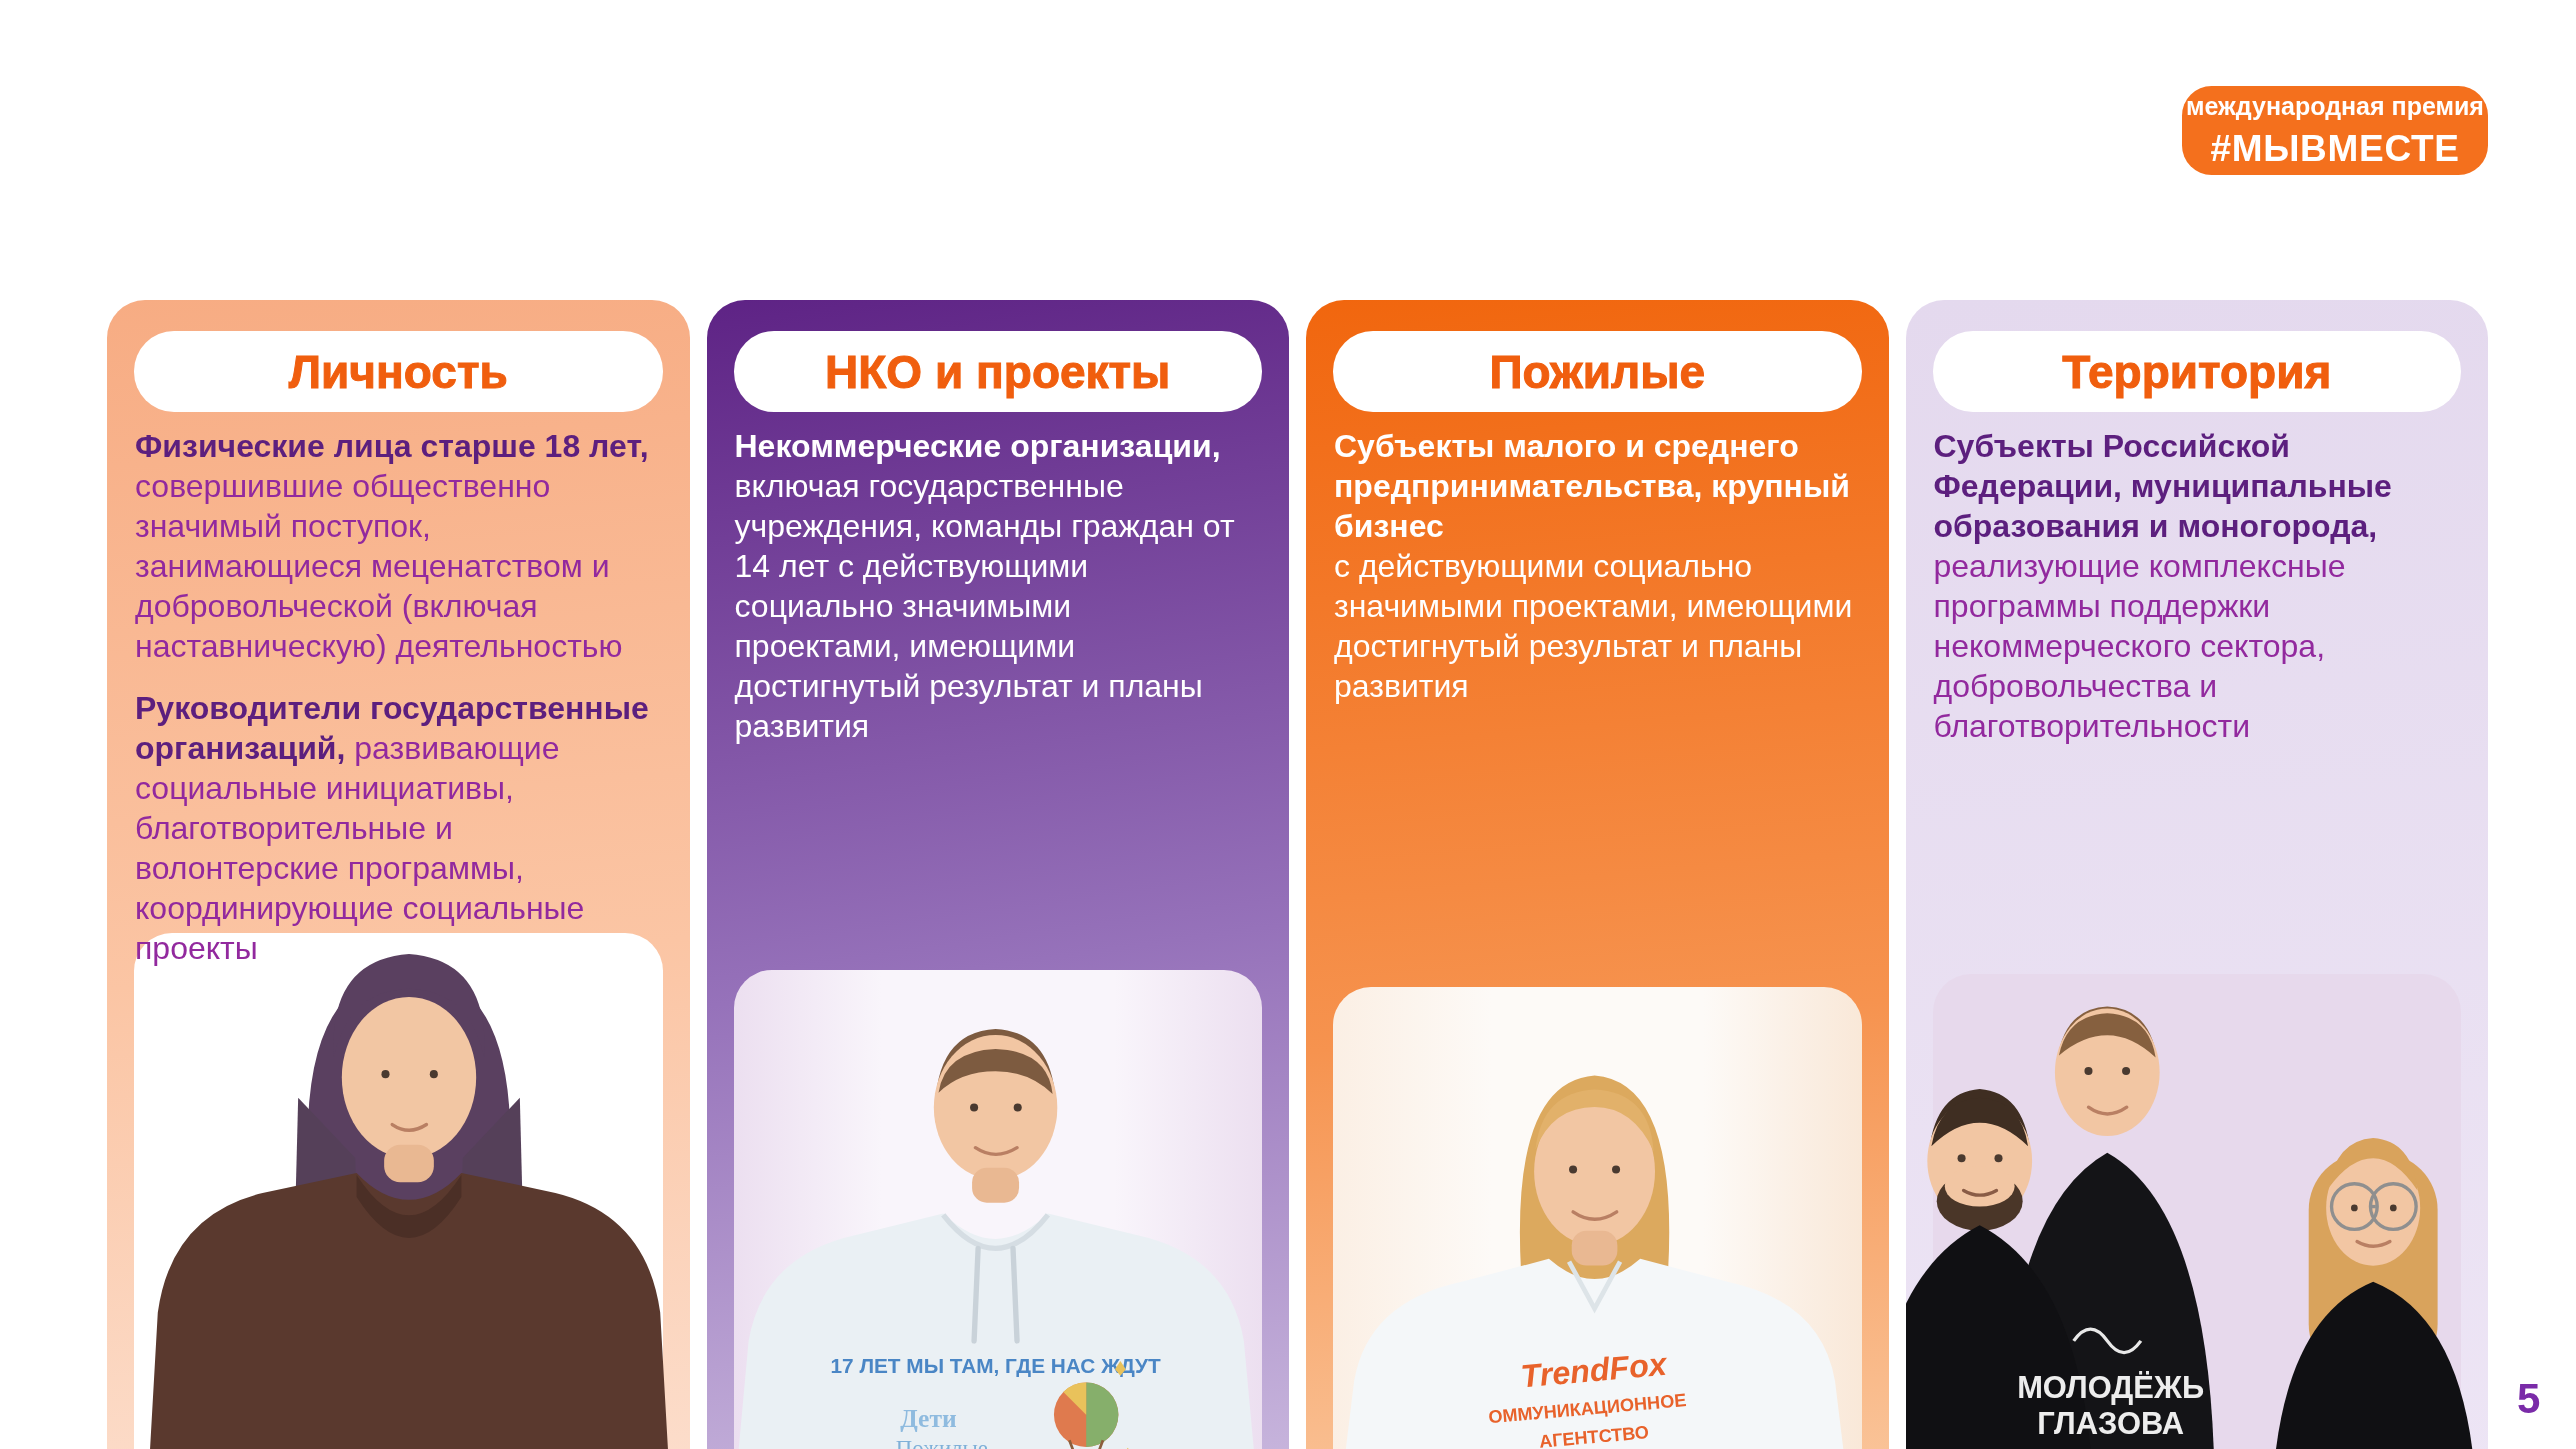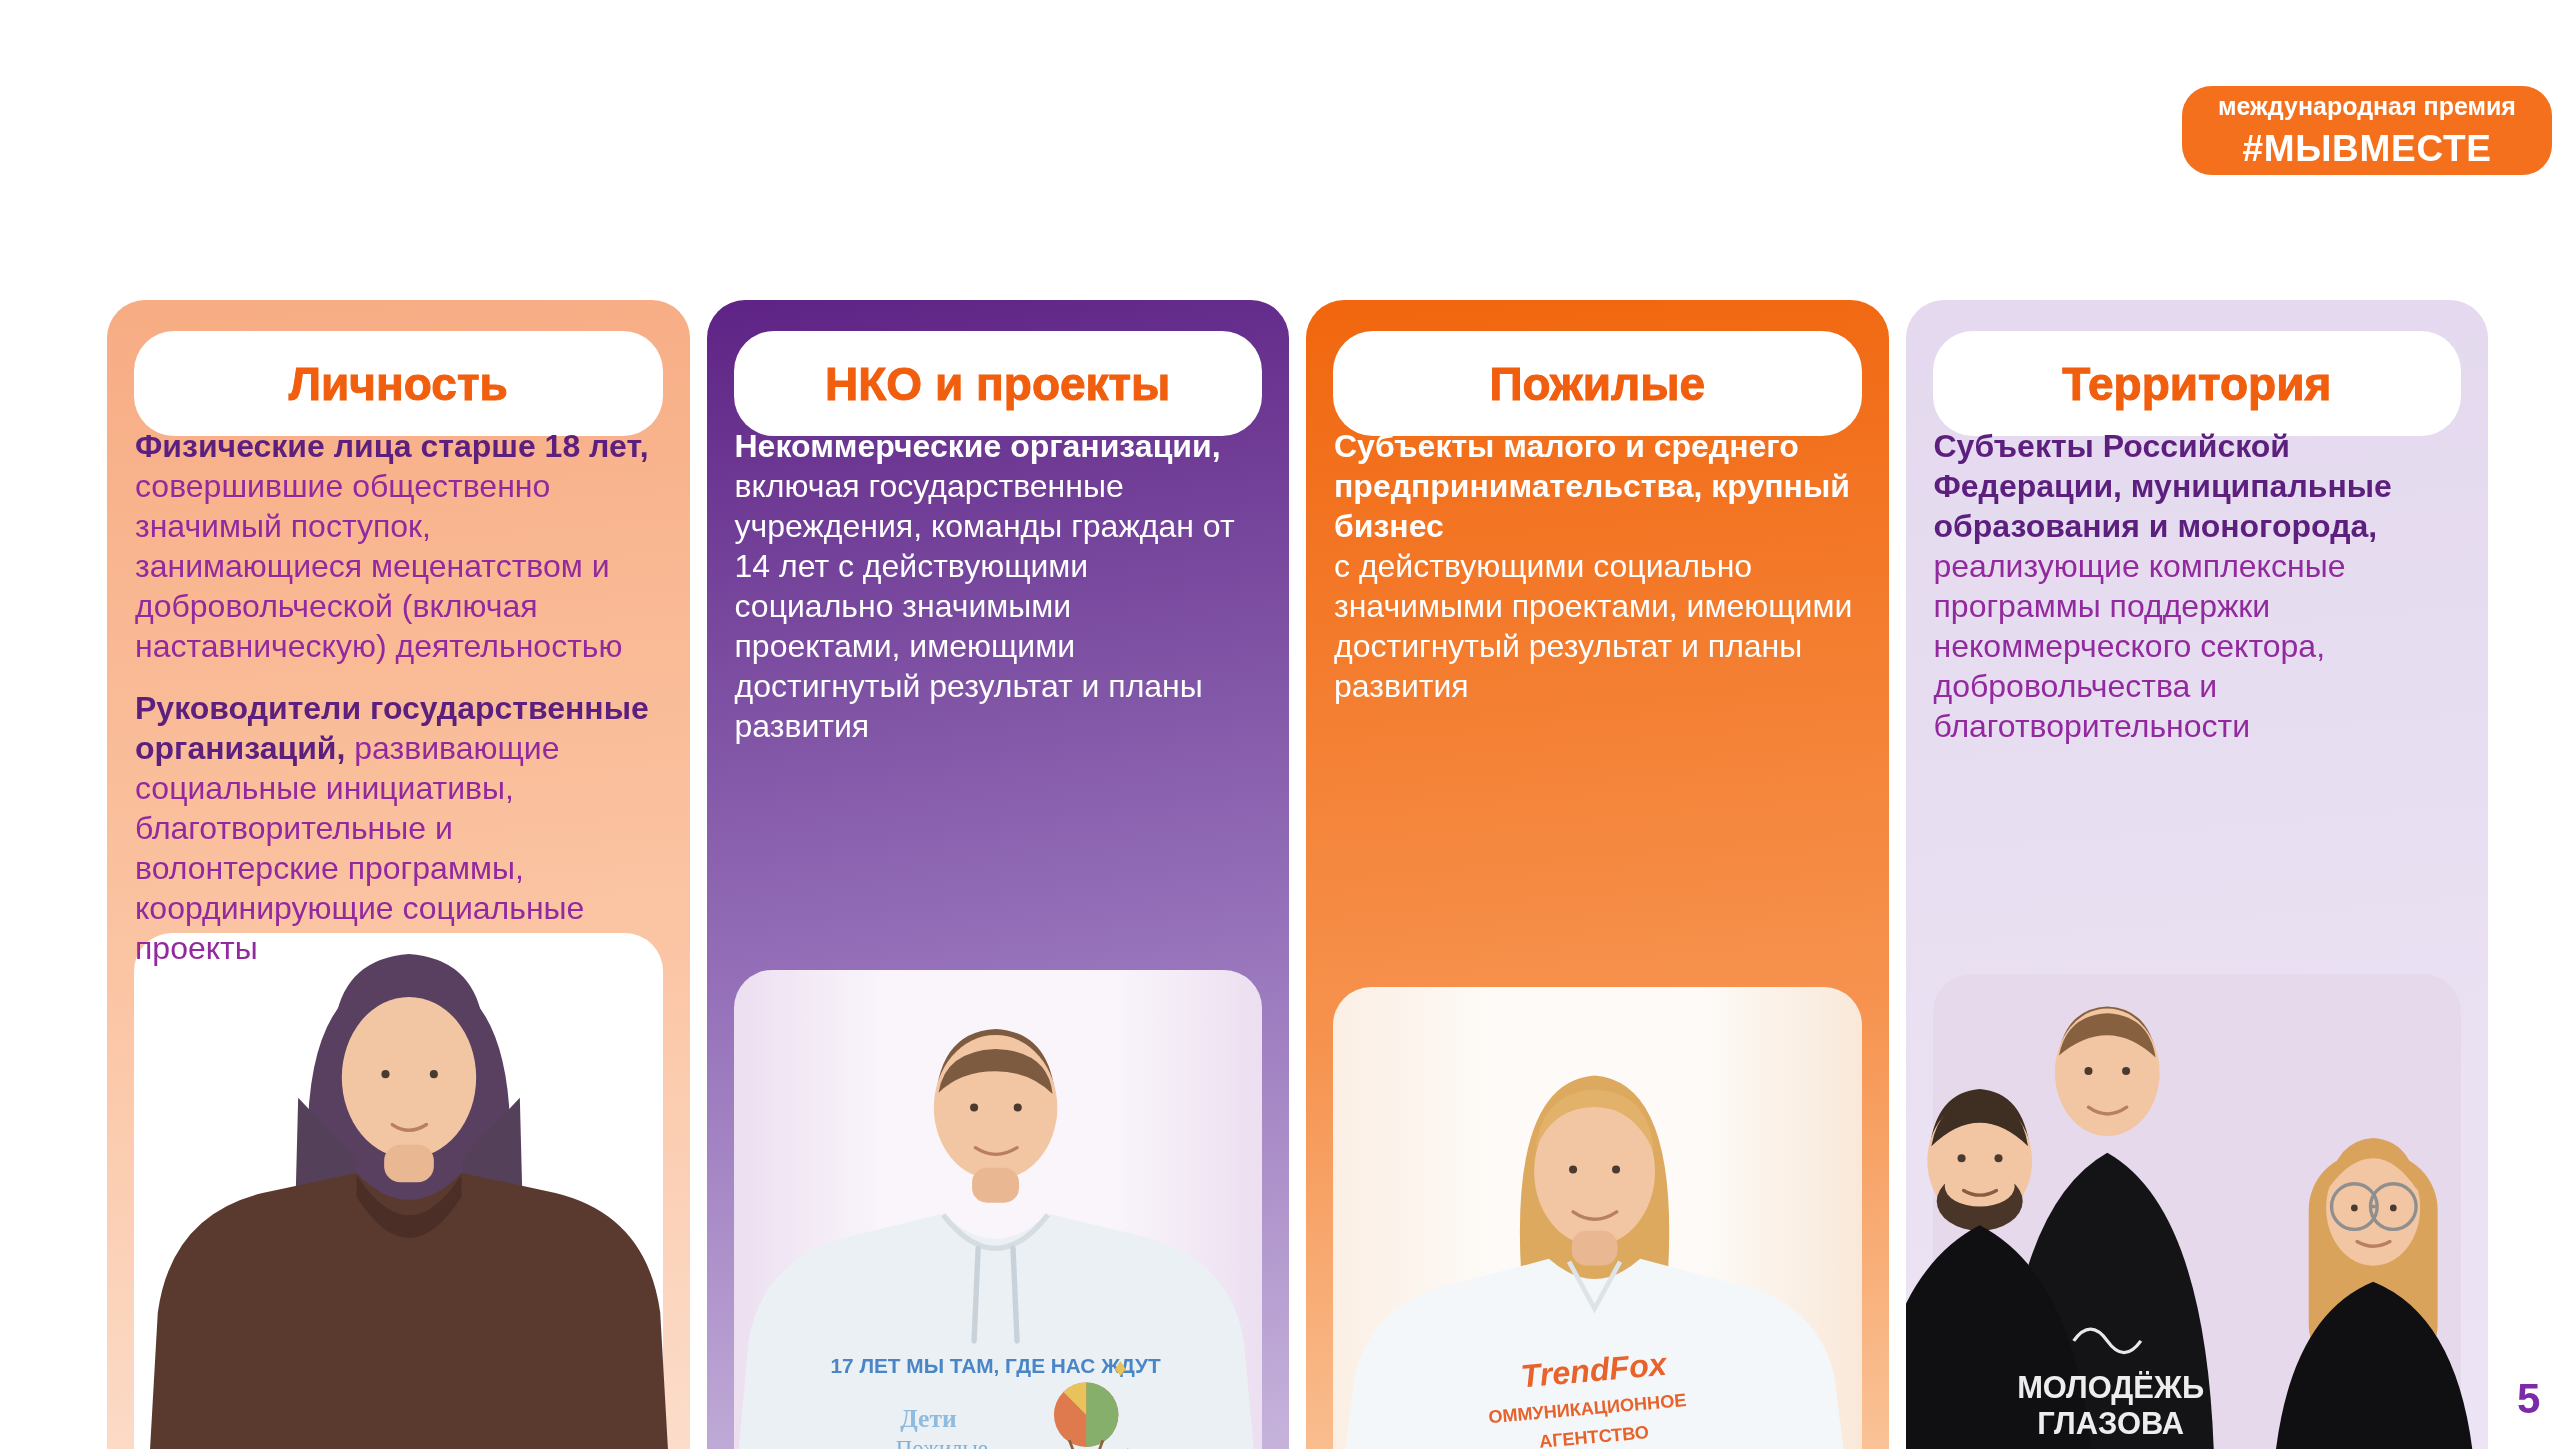--- a/index.html
+++ b/index.html
@@ -7,35 +7,35 @@
     position:relative;width:2576px;height:1449px;overflow:hidden;background:#fff;
     font-family:"Liberation Sans","DejaVu Sans",sans-serif;
   }
   
   .slide-title{position:absolute;left:102px;top:51px;font-weight:800;line-height:1.13;letter-spacing:-0.7px;}
   .title-line{font-size:91px;-webkit-text-stroke:1.7px currentColor;white-space:nowrap;}
   .title-line1{color:var(--title_purple);}
   .title-line2{color:var(--title_orange);}
   
   .badge{
-    position:absolute;left:2182px;top:86px;width:370px;height:89px;border-radius:29.5px;
+    position:absolute;left:2182px;top:86px;width:306px;height:89px;border-radius:29.5px;
     background:var(--accent_orange);color:#fff;display:flex;flex-direction:column;
     align-items:center;justify-content:center;text-align:center;gap:8px;
   }
   .badge-line1{font-size:25px;font-weight:600;line-height:1.2;}
   .badge-line2{font-size:37px;font-weight:800;line-height:1.1;letter-spacing:0.7px;}
   
   .cards{position:absolute;left:107px;top:300px;width:2381px;height:1202px;display:flex;gap:17px;}
   .card{position:relative;flex:1 1 0;border-radius:38px;overflow:hidden;}
   .c1{background:linear-gradient(175deg,var(--card1_top) 0%,var(--card1_mid) 55%,var(--card1_bottom) 100%);}
   .c2{background:linear-gradient(172deg,var(--card2_top) 0%,var(--card2_mid) 55%,var(--card2_bottom) 100%);}
   .c3{background:linear-gradient(175deg,var(--card3_top) 0%,var(--card3_mid) 60%,var(--card3_bottom) 100%);}
   .c4{background:linear-gradient(175deg,var(--card4_top) 0%,var(--card4_bottom) 100%);}
   .card-pill{
-    position:absolute;left:27px;right:27px;top:31px;height:105px;background:#fff;border-radius:40px;
+    position:absolute;left:27px;right:27px;top:31px;height:81px;background:#fff;border-radius:40px;
     display:flex;align-items:center;justify-content:center;z-index:3;
   }
   .card-pill span{font-size:46px;font-weight:800;color:var(--header_orange);-webkit-text-stroke:1px currentColor;}
   .card-text{position:absolute;left:28px;right:25.5px;top:126px;z-index:3;}
   p.cpar{margin:0 0 21.5px;font-size:32px;line-height:40px;}
   .card--light p.cpar{color:var(--text_magenta);}
   .card--light p.cpar b{color:var(--text_dark_purple);font-weight:700;}
   .card--vivid p.cpar{color:#fff;}
   .card--vivid p.cpar b{font-weight:700;}
   .block-b{display:block;}

